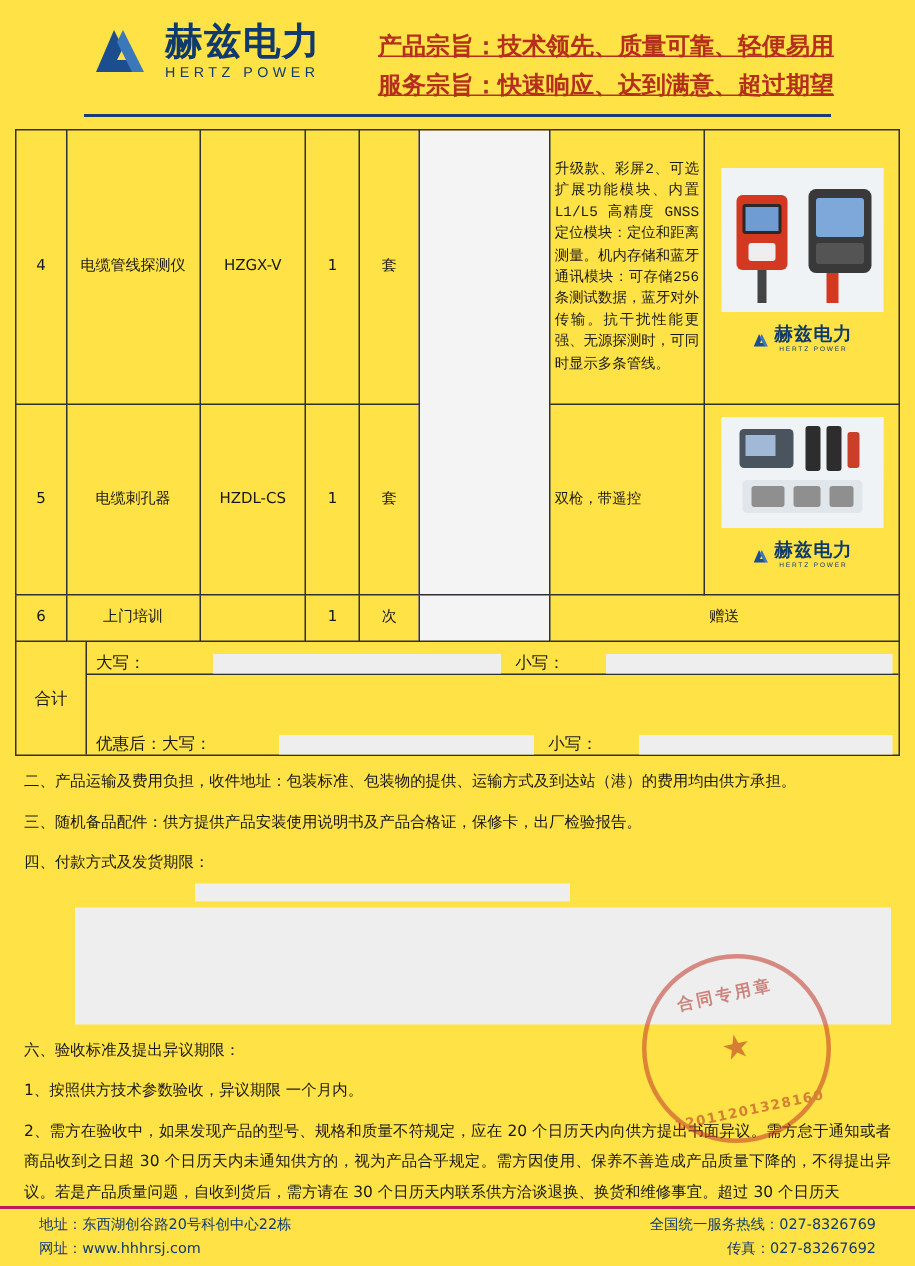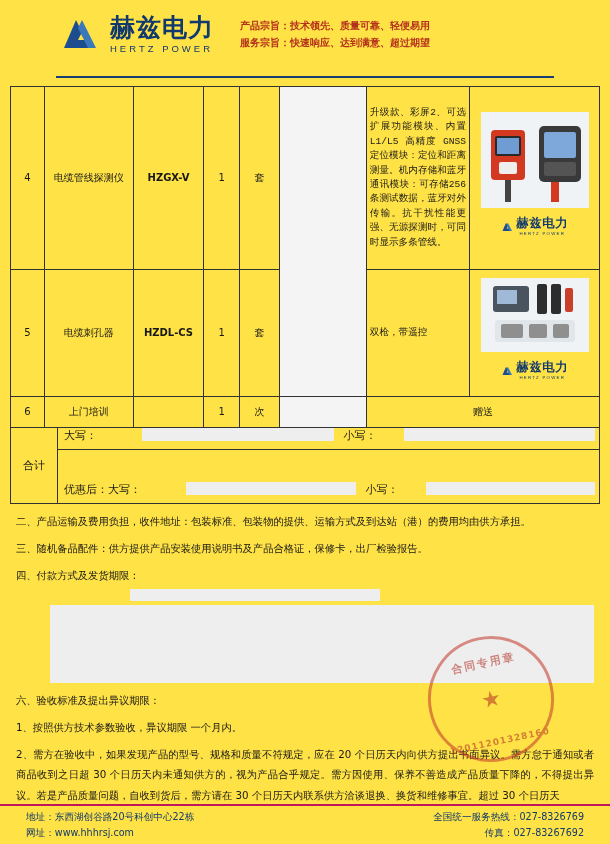--- a/index.html
+++ b/index.html
@@ -52,26 +52,27 @@
     line-height: 1;
   }
   .logo-text-en {
     font-family: "Liberation Sans", sans-serif;
     font-size: 9.5px;
     letter-spacing: 3px;
     color: #123a6d;
     margin-top: 3px;
   }
   .slogans {
-    margin-left: 26px;
+    margin-left: 38px;
     margin-top: 4px;
     color: #b3321e;
-    font-size: 10px;
+    font-size: 16px;
     line-height: 1.65;
     font-weight: bold;
+    text-decoration: underline;
   }
   .slogans .lbl { color: #b3321e; }
   .header-rule {
     border-bottom: 2px solid #1a3f74;
     margin: 2px 46px 0 46px;
   }
   
   table.main {
     width: 100%;
     border-collapse: collapse;
@@ -82,21 +83,21 @@
     border: 1px solid #333;
     font-size: 10px;
     color: #1a1a1a;
     vertical-align: middle;
     text-align: center;
     padding: 2px 3px;
     line-height: 1.45;
   }
   td.c-no    { width: 26px; }
   td.c-name  { width: 80px; }
-  td.c-model { width: 62px; font-weight: bold; }
+  td.c-model { width: 62px; }
   td.c-qty   { width: 28px; }
   td.c-unit  { width: 32px; }
   td.c-price { width: 78px; }
   td.c-desc  { width: 94px; text-align: left; vertical-align: top; padding: 4px 4px; font-family: Liberation Mono, monospace; }
   td.c-pic   { width: 120px; padding: 3px; }
   .desc-text {
     font-size: 9.6px;
     line-height: 1.5;
     color: #1c1c1c;
     text-align: justify;
@@ -146,21 +147,21 @@
     align-items: center;
     justify-content: center;
     border-right: 1px solid #333;
     font-size: 11px;
     color: #1a1a1a;
   }
   .totals-rows { flex: 1; }
   .totals-row {
     display: flex;
     height: 21px;
-    align-items: flex-start;
+    align-items: flex-end;
     border-bottom: 1px solid #333;
   }
   .totals-row:last-child { border-bottom: none; margin-top: 32px; }
   .tr-cell {
     display: flex;
     align-items: center;
     font-size: 11px;
     color: #1a1a1a;
     padding-left: 6px;
   }

